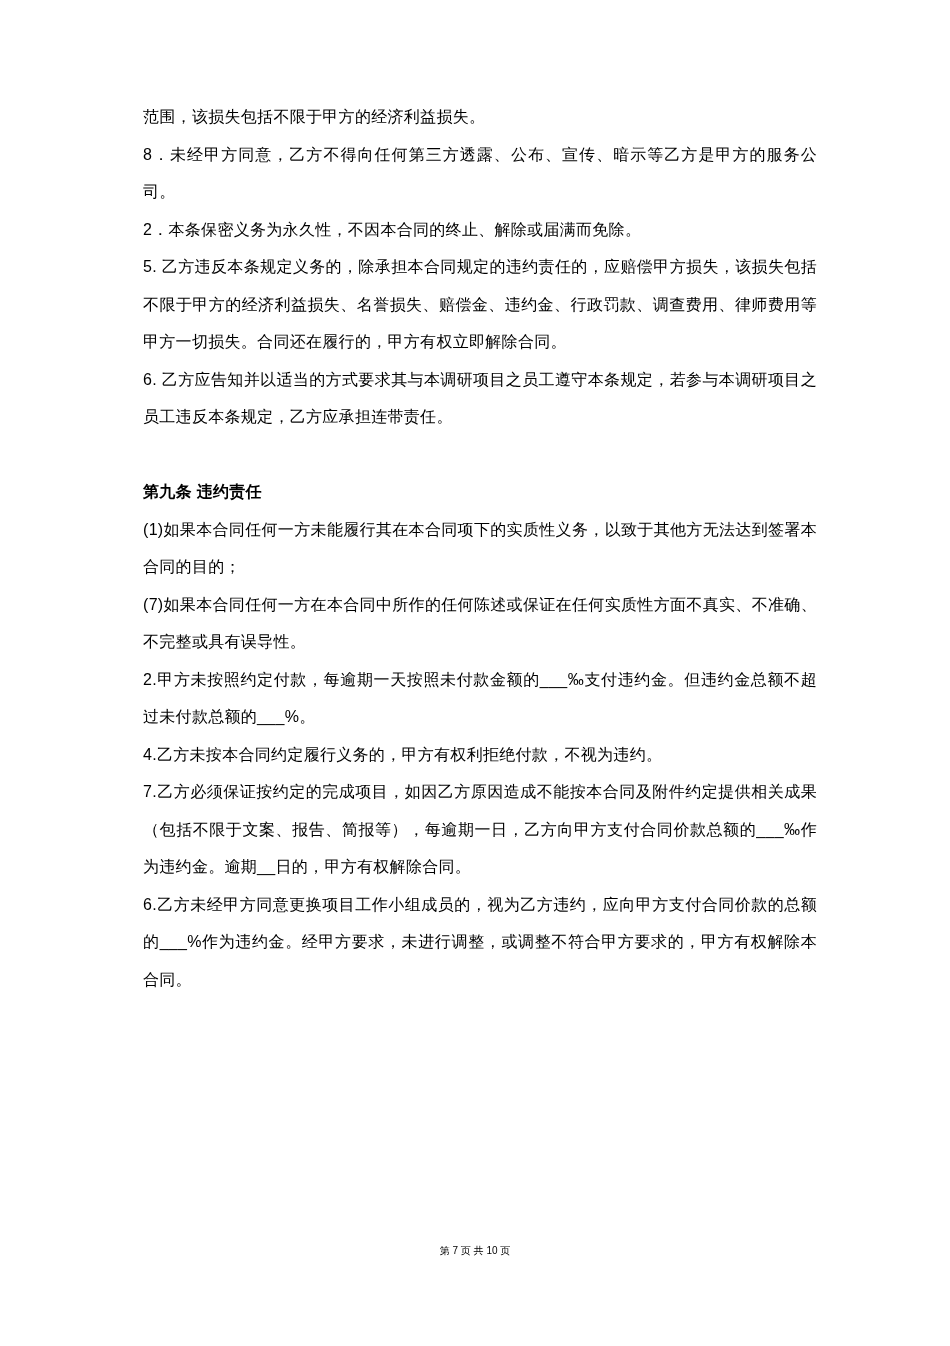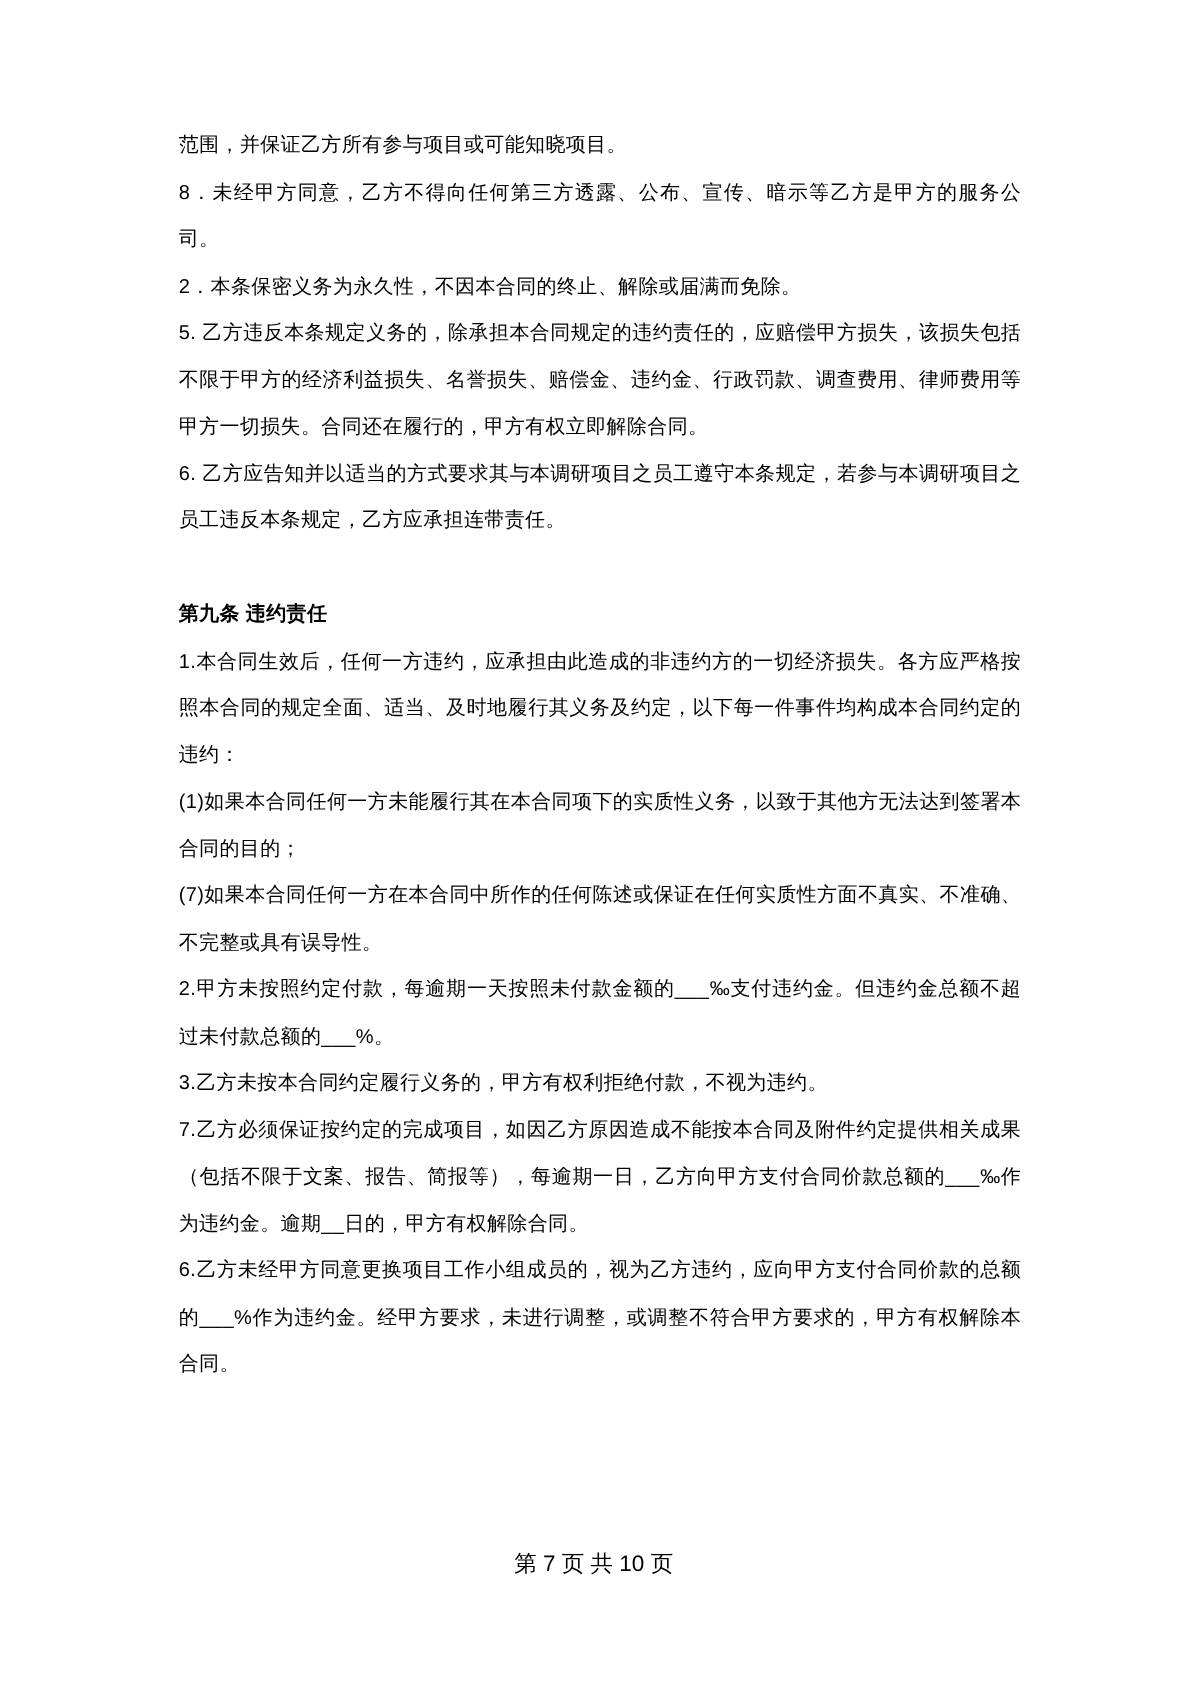--- a/index.html
+++ b/index.html
@@ -38,42 +38,41 @@
     text-align: left;
     letter-spacing: 0.3px;
     font-weight: bold;
   }
   .footer {
     position: absolute;
     left: 0;
     top: 1240px;
     width: 950px;
     text-align: center;
-    font-size: 18px;
+    font-size: 10px;
     line-height: 22px;
     color: #000000;
   }
 </style>
 </head>
 <body>
 
 <div class="page">
   <div class="content">
       <section>
-        <p class="para">范围，并保证乙方所有参与项目或可能知晓项目。</p>
+        <p class="para">范围，该损失包括不限于甲方的经济利益损失。</p>
         <p class="para">8．未经甲方同意，乙方不得向任何第三方透露、公布、宣传、暗示等乙方是甲方的服务公司。</p>
         <p class="para">2．本条保密义务为永久性，不因本合同的终止、解除或届满而免除。</p>
         <p class="para">5. 乙方违反本条规定义务的，除承担本合同规定的违约责任的，应赔偿甲方损失，该损失包括不限于甲方的经济利益损失、名誉损失、赔偿金、违约金、行政罚款、调查费用、律师费用等甲方一切损失。合同还在履行的，甲方有权立即解除合同。</p>
         <p class="para">6. 乙方应告知并以适当的方式要求其与本调研项目之员工遵守本条规定，若参与本调研项目之员工违反本条规定，乙方应承担连带责任。</p>
       </section>
       <section>
         <p class="heading">第九条 违约责任</p>
-        <p class="para">1.本合同生效后，任何一方违约，应承担由此造成的非违约方的一切经济损失。各方应严格按照本合同的规定全面、适当、及时地履行其义务及约定，以下每一件事件均构成本合同约定的违约：</p>
         <p class="para">(1)如果本合同任何一方未能履行其在本合同项下的实质性义务，以致于其他方无法达到签署本合同的目的；</p>
         <p class="para">(7)如果本合同任何一方在本合同中所作的任何陈述或保证在任何实质性方面不真实、不准确、不完整或具有误导性。</p>
         <p class="para">2.甲方未按照约定付款，每逾期一天按照未付款金额的___‰支付违约金。但违约金总额不超过未付款总额的___%。</p>
-        <p class="para">3.乙方未按本合同约定履行义务的，甲方有权利拒绝付款，不视为违约。</p>
+        <p class="para">4.乙方未按本合同约定履行义务的，甲方有权利拒绝付款，不视为违约。</p>
         <p class="para">7.乙方必须保证按约定的完成项目，如因乙方原因造成不能按本合同及附件约定提供相关成果（包括不限于文案、报告、简报等），每逾期一日，乙方向甲方支付合同价款总额的___‰作为违约金。逾期__日的，甲方有权解除合同。</p>
         <p class="para">6.乙方未经甲方同意更换项目工作小组成员的，视为乙方违约，应向甲方支付合同价款的总额的___%作为违约金。经甲方要求，未进行调整，或调整不符合甲方要求的，甲方有权解除本合同。</p>
       </section>
     </div>
   <div class="footer">第 7 页 共 10 页</div>
 </div>
 
 </body></html>

